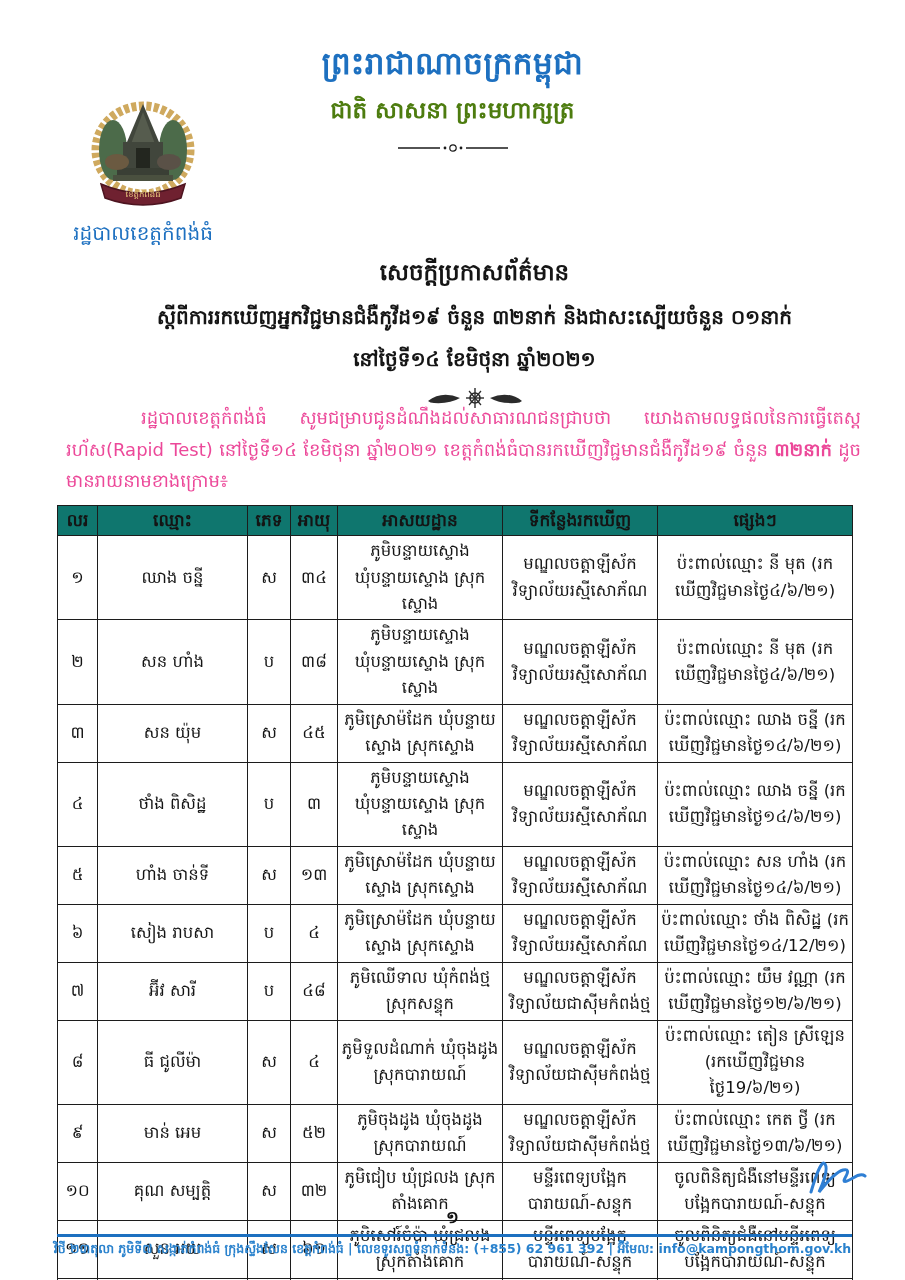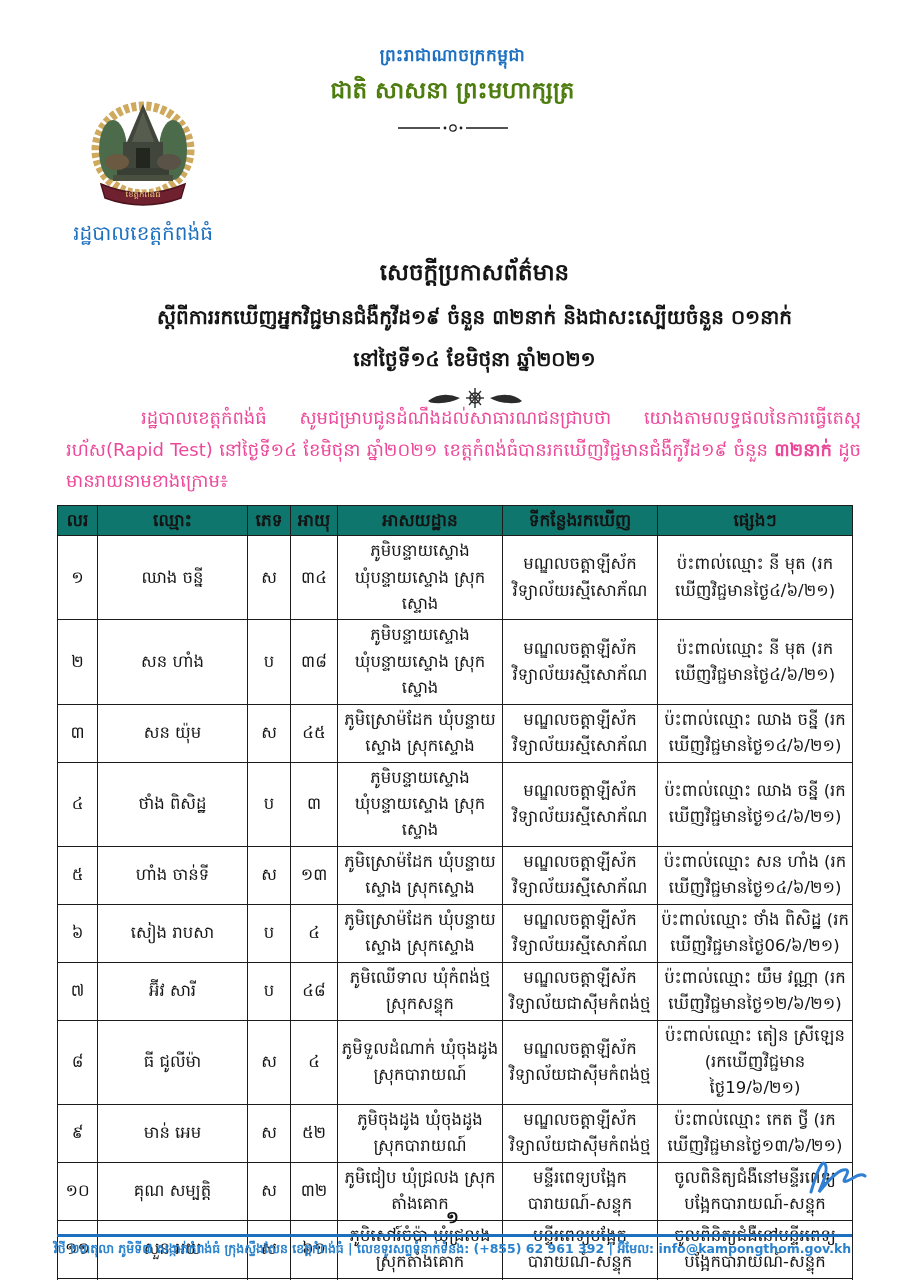--- a/index.html
+++ b/index.html
@@ -8,21 +8,21 @@
     background:#ffffff;
     font-family:"DejaVu Sans","Liberation Sans",sans-serif;
     color:#111;
     position:relative;
     overflow:hidden;
   }
   .page{position:absolute;inset:0;}
 
   
   .kingdom{position:absolute;top:44px;left:0;width:100%;text-align:center;}
-  .kingdom .l1{font-size:17px;font-weight:bold;color:#1d70c0;letter-spacing:.5px;}
+  .kingdom .l1{font-size:31px;font-weight:bold;color:#1d70c0;letter-spacing:.5px;}
   .kingdom .l2{font-size:23px;font-weight:bold;color:#4d7c0f;margin-top:7px;}
   .kingdom-divider{margin:14px auto 0;width:110px;height:10px;display:block;}
 
   
   .logo-wrap{position:absolute;top:98px;left:48px;width:190px;text-align:center;}
   .logo-svg{width:120px;height:120px;display:block;margin:0 auto;}
   .logo-caption{margin-top:2px;font-size:20px;font-weight:normal;color:#1d70c0;white-space:nowrap;}
 
   
   .title-block{position:absolute;top:258px;left:0;width:100%;text-align:center;color:#151515;padding-left:22px;}
@@ -195,21 +195,21 @@
           <td>មណ្ឌលចត្តាឡីស័ក វិទ្យាល័យរស្មីសោភ័ណ</td>
           <td>ប៉ះពាល់ឈ្មោះ សន ហាំង (រកឃើញវិជ្ជមានថ្ងៃ១៤/៦/២១)</td>
         </tr>
         <tr>
           <td>៦</td>
           <td>សៀង រាបសា</td>
           <td>ប</td>
           <td>៤</td>
           <td>ភូមិស្រោម៉ដែក ឃុំបន្ទាយស្ទោង ស្រុកស្ទោង</td>
           <td>មណ្ឌលចត្តាឡីស័ក វិទ្យាល័យរស្មីសោភ័ណ</td>
-          <td>ប៉ះពាល់ឈ្មោះ ថាំង ពិសិដ្ឋ (រកឃើញវិជ្ជមានថ្ងៃ06/៦/២១)</td>
+          <td>ប៉ះពាល់ឈ្មោះ ថាំង ពិសិដ្ឋ (រកឃើញវិជ្ជមានថ្ងៃ១៤/12/២១)</td>
         </tr>
         <tr>
           <td>៧</td>
           <td>អ៊ីវ សារី</td>
           <td>ប</td>
           <td>៤៨</td>
           <td>ភូមិឈើទាល ឃុំកំពង់ថ្ម ស្រុកសន្ទុក</td>
           <td>មណ្ឌលចត្តាឡីស័ក វិទ្យាល័យជាស៊ីមកំពង់ថ្ម</td>
           <td>ប៉ះពាល់ឈ្មោះ យឹម វណ្ណា (រកឃើញវិជ្ជមានថ្ងៃ១២/៦/២១)</td>
         </tr>

